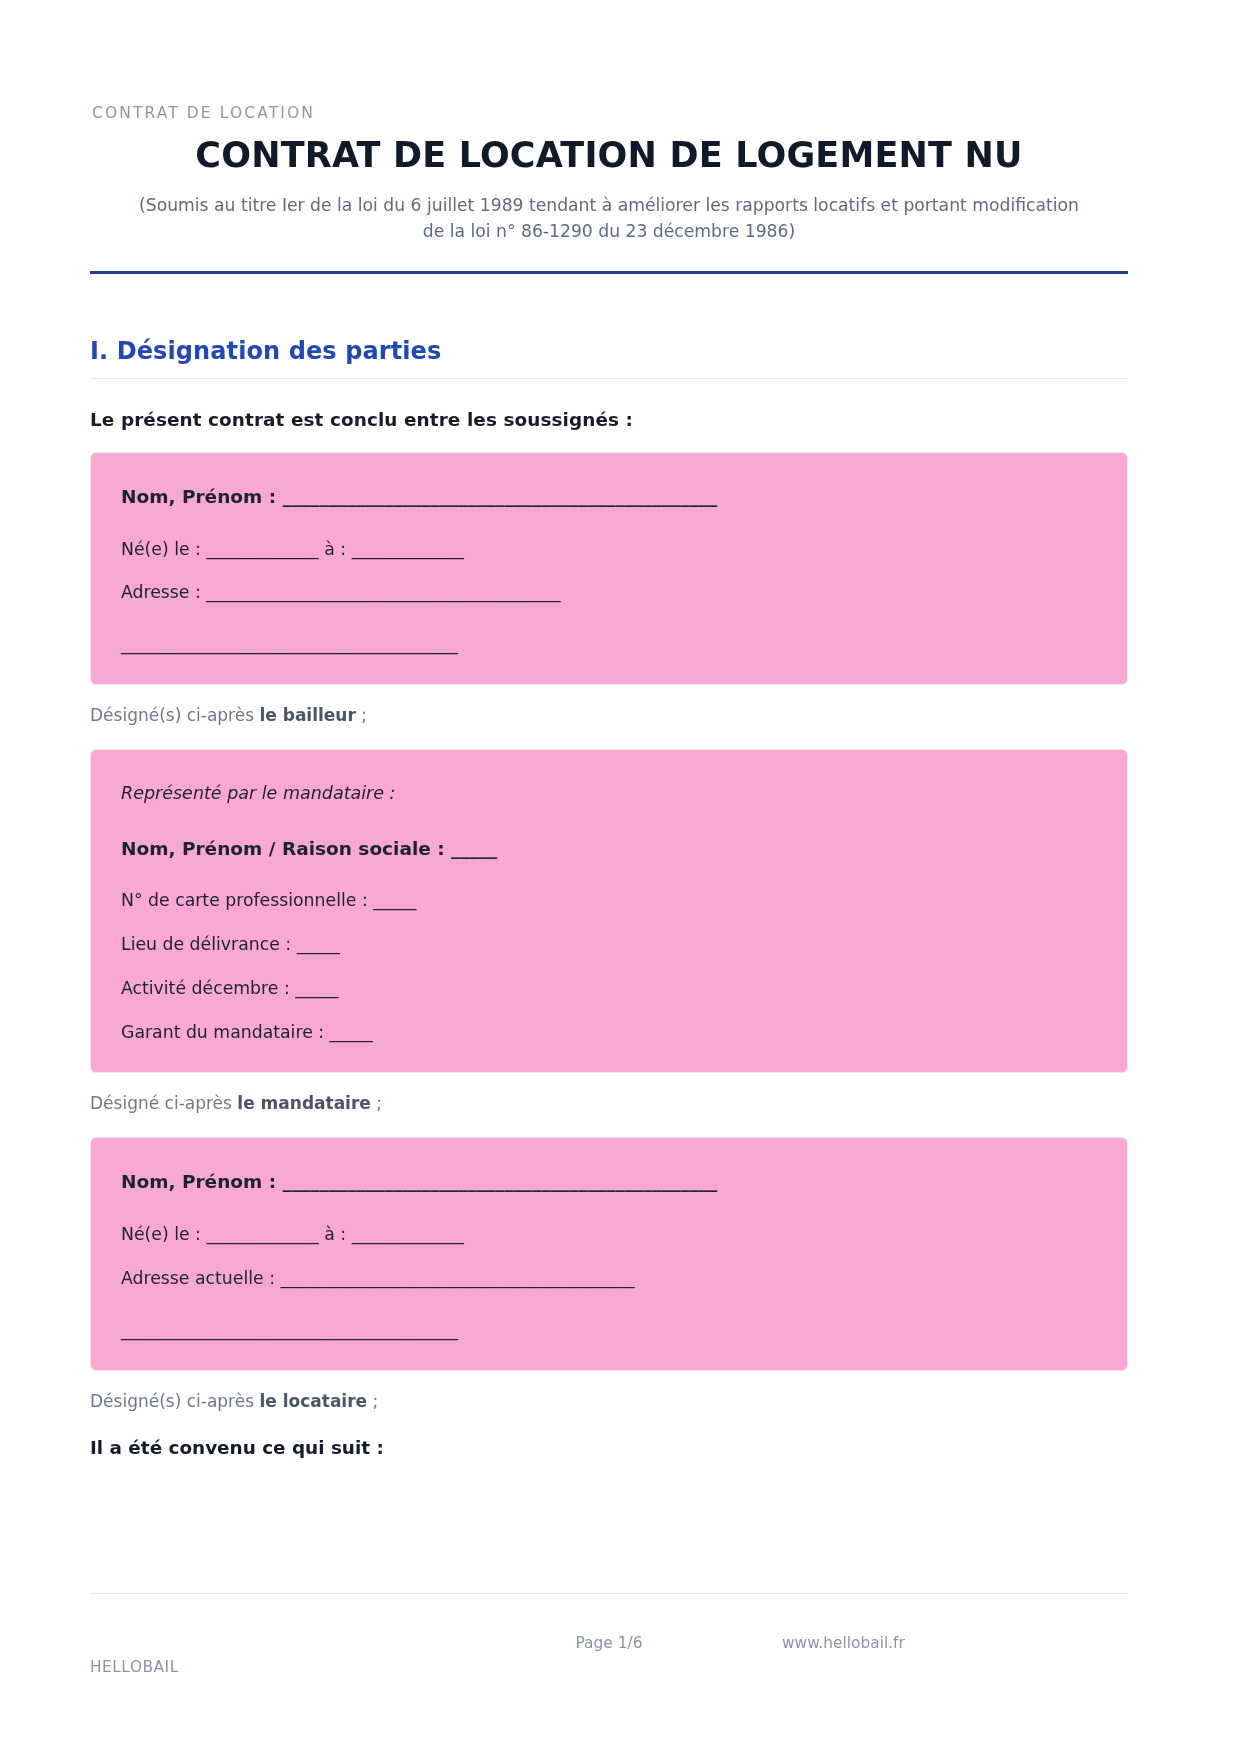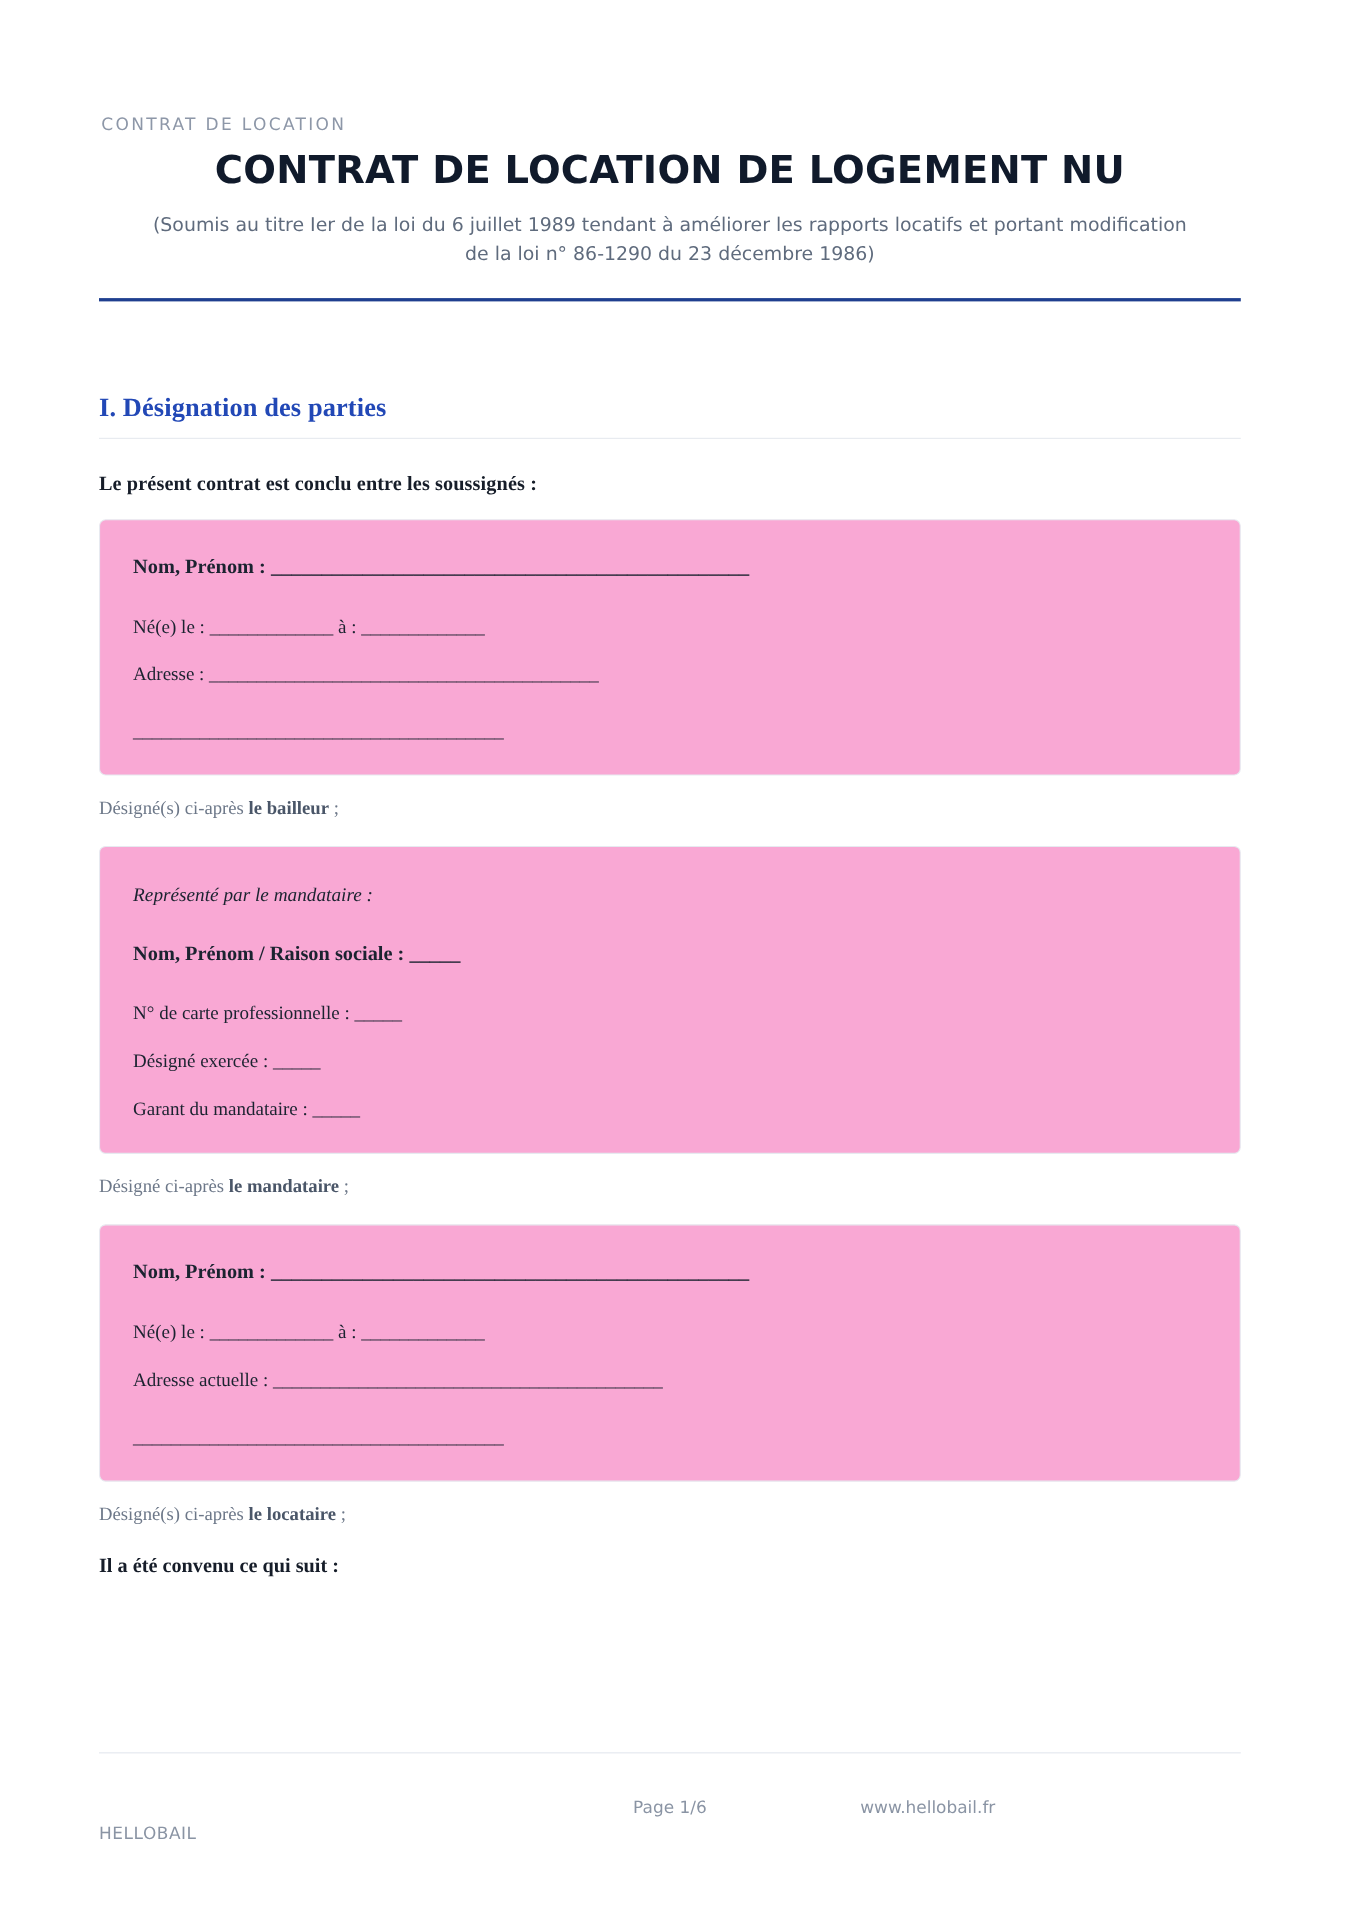--- a/index.html
+++ b/index.html
@@ -53,22 +53,21 @@
   }
   .title-rule {
     border: 0;
     border-top: 3px solid #1f3f8f;
     margin: 26px 0 0 0;
     height: 0;
   }
 
   
   .section {
-    margin-top: 84px;
-    font-family: Liberation Serif, serif;
+    margin-top: 63px;
   }
   .section-title {
     font-size: 24px;
     font-weight: 700;
     color: #2248b6;
     margin: 0 0 13px 0;
     letter-spacing: 0.1px;
   }
   .section-rule {
     border: 0;
@@ -186,21 +185,22 @@
     </div>
 
     <p class="designation">
       <span>Désigné(s) ci-après </span><b>le bailleur</b><span> ;</span>
     </p>
 
     <div class="party-box">
       <div class="field italic"><span>Représenté par le mandataire :</span></div>
       <div class="field strong"><span>Nom, Prénom / Raison sociale : </span><span>_____</span></div>
       <div class="field"><span>N° de carte professionnelle : </span><span>_____</span></div>
-      <div class="field"><span>Désigné exercée : </span><span>_____</span></div>
+      <div class="field"><span>Lieu de délivrance : </span><span>_____</span></div>
+      <div class="field"><span>Activité décembre : </span><span>_____</span></div>
       <div class="field"><span>Garant du mandataire : </span><span>_____</span></div>
     </div>
 
     <p class="designation">
       <span>Désigné ci-après </span><b>le mandataire</b><span> ;</span>
     </p>
 
     <div class="party-box">
       <div class="field strong"><span>Nom, Prénom : </span><span>_______________________________________________</span></div>
       <div class="field"><span>Né(e) le : </span><span>_____________ à : _____________</span></div>

